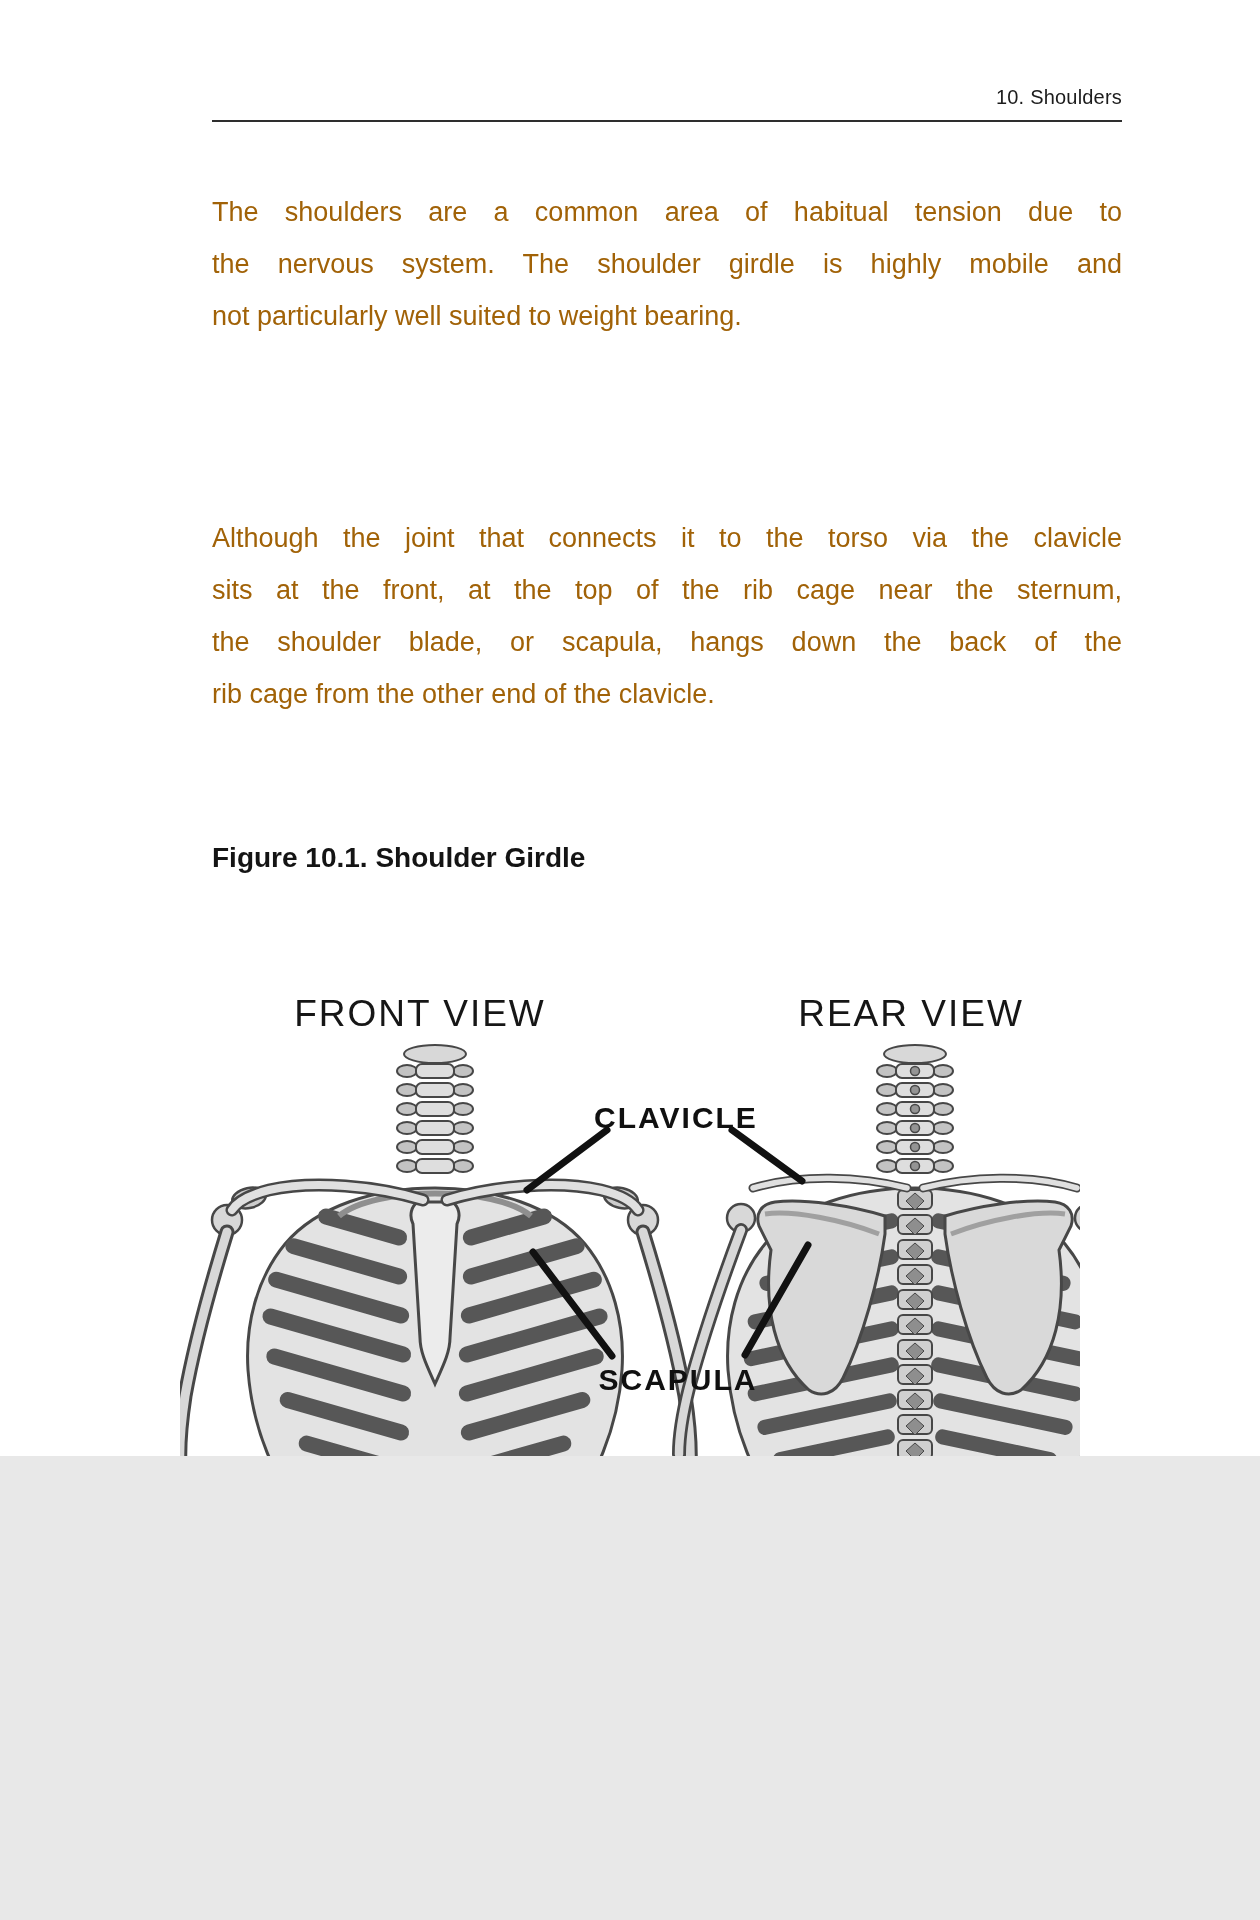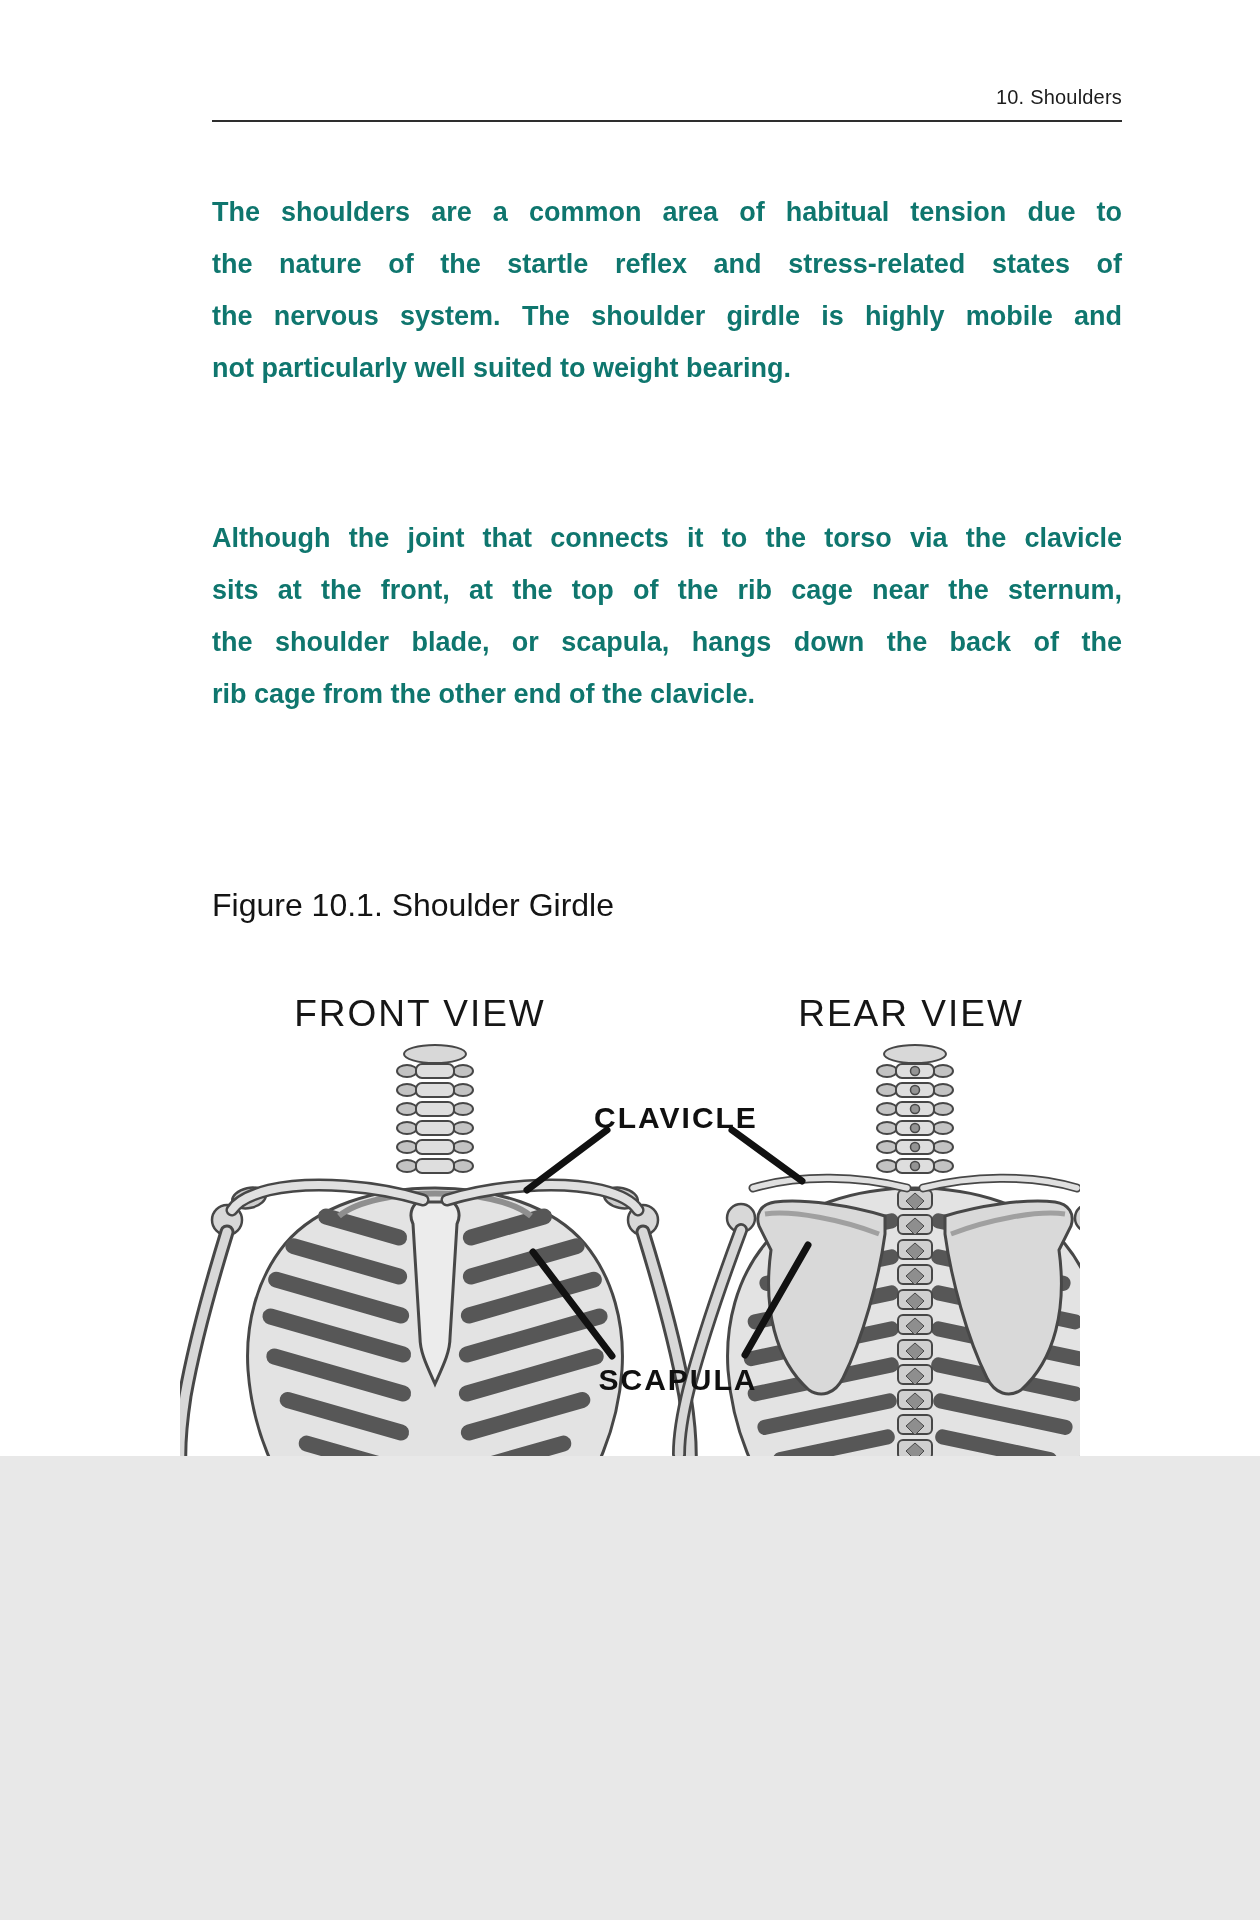--- a/index.html
+++ b/index.html
@@ -16,29 +16,29 @@
     position:absolute; top:86px; right:138px;
     font-size:20px; letter-spacing:.2px; color:#1c1c1c;
   }
   .rule{
     position:absolute; left:212px; width:910px; height:2px; background:#2e2e2e;
   }
   .rule.header{ top:120px; }
   .rule.footer{ top:1744px; }
   .para{
     position:absolute; left:212px; width:910px;
-    font-size:27px; line-height:52px; color:#0f766e;font-weight:bold;
+    font-size:27px; line-height:52px; color:#a16207;
   }
   .para.p1{ top:186px; }
   .para.p2{ top:512px; }
   .line{ text-align:justify; text-align-last:justify; }
   .line.last{ text-align-last:left; }
   .caption{
-    position:absolute; left:212px; top:887px;
-    font-size:32px; font-weight:normal; color:#141414;
+    position:absolute; left:212px; top:842px;
+    font-size:28px; font-weight:bold; color:#141414;
   }
   .figure{
     position:absolute; left:0; top:985px; width:1260px; height:730px;
   }
   .view-label{
     position:absolute; top:8px; transform:translateX(-50%);
     font-size:37px; font-weight:400; letter-spacing:2px; color:#161616; white-space:nowrap;
   }
   .view-label.front{ left:420px; }
   .view-label.rear{ left:911px; }
@@ -61,21 +61,20 @@
 </head>
 <body>
 
 <div class="page">
 
   <div class="header-title">10. Shoulders</div>
   <div class="rule header"></div>
 
   <div class="para p1">
     <div class="line">The shoulders are a common area of habitual tension due to</div>
-    <div class="line">the nature of the startle reflex and stress-related states of</div>
     <div class="line">the nervous system. The shoulder girdle is highly mobile and</div>
     <div class="line last">not particularly well suited to weight bearing.</div>
   </div>
 
   <div class="para p2">
     <div class="line">Although the joint that connects it to the torso via the clavicle</div>
     <div class="line">sits at the front, at the top of the rib cage near the sternum,</div>
     <div class="line">the shoulder blade, or scapula, hangs down the back of the</div>
     <div class="line last">rib cage from the other end of the clavicle.</div>
   </div>

